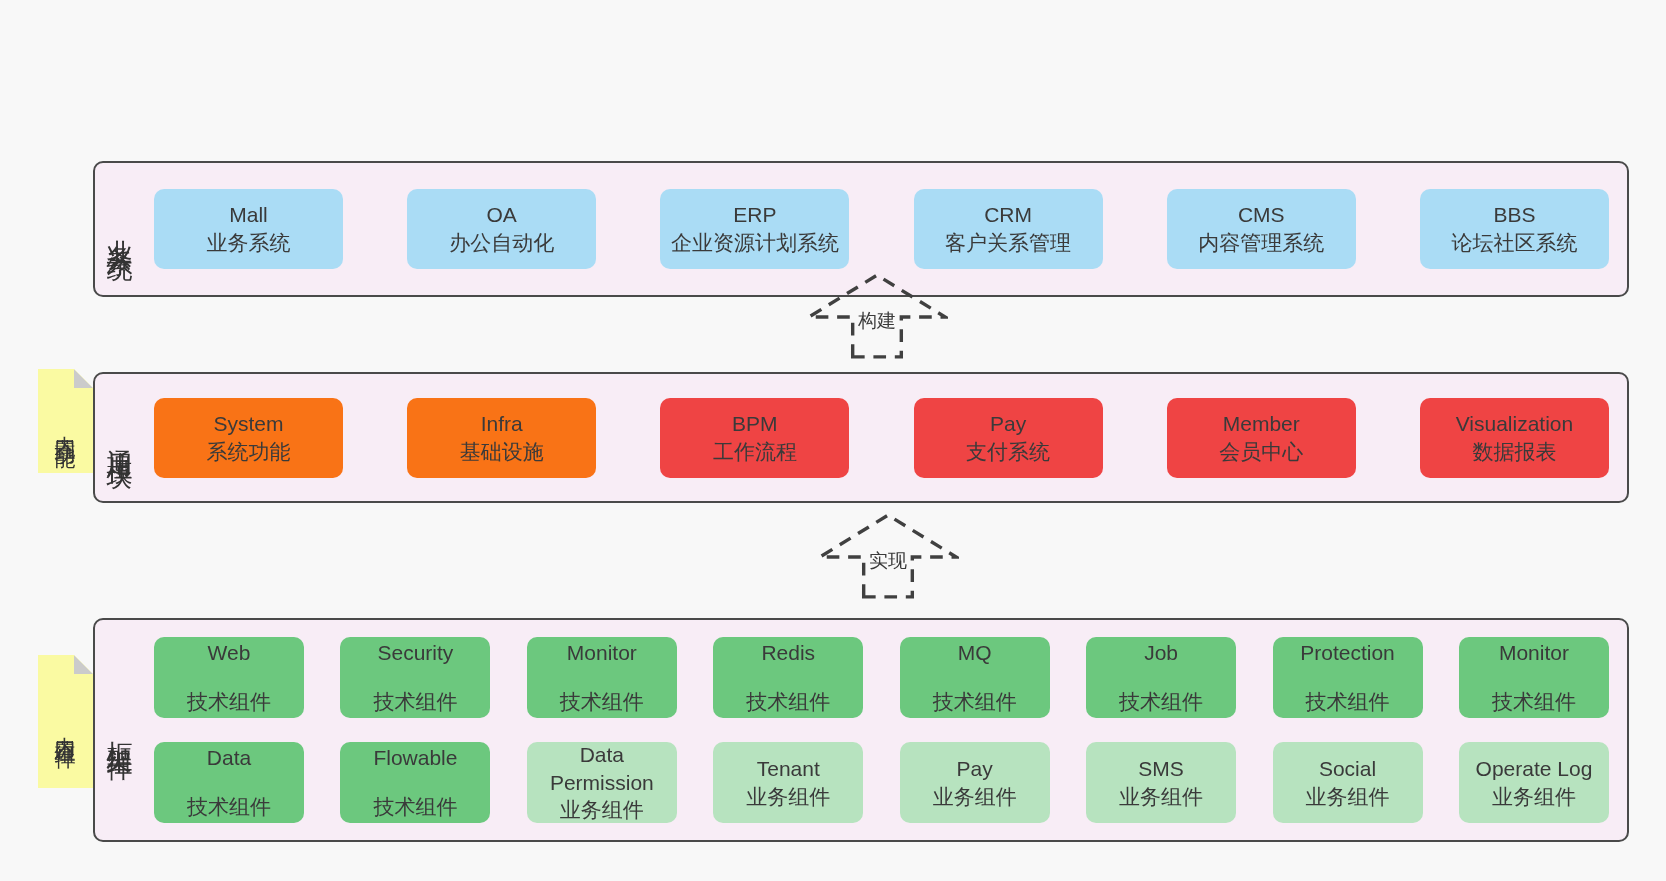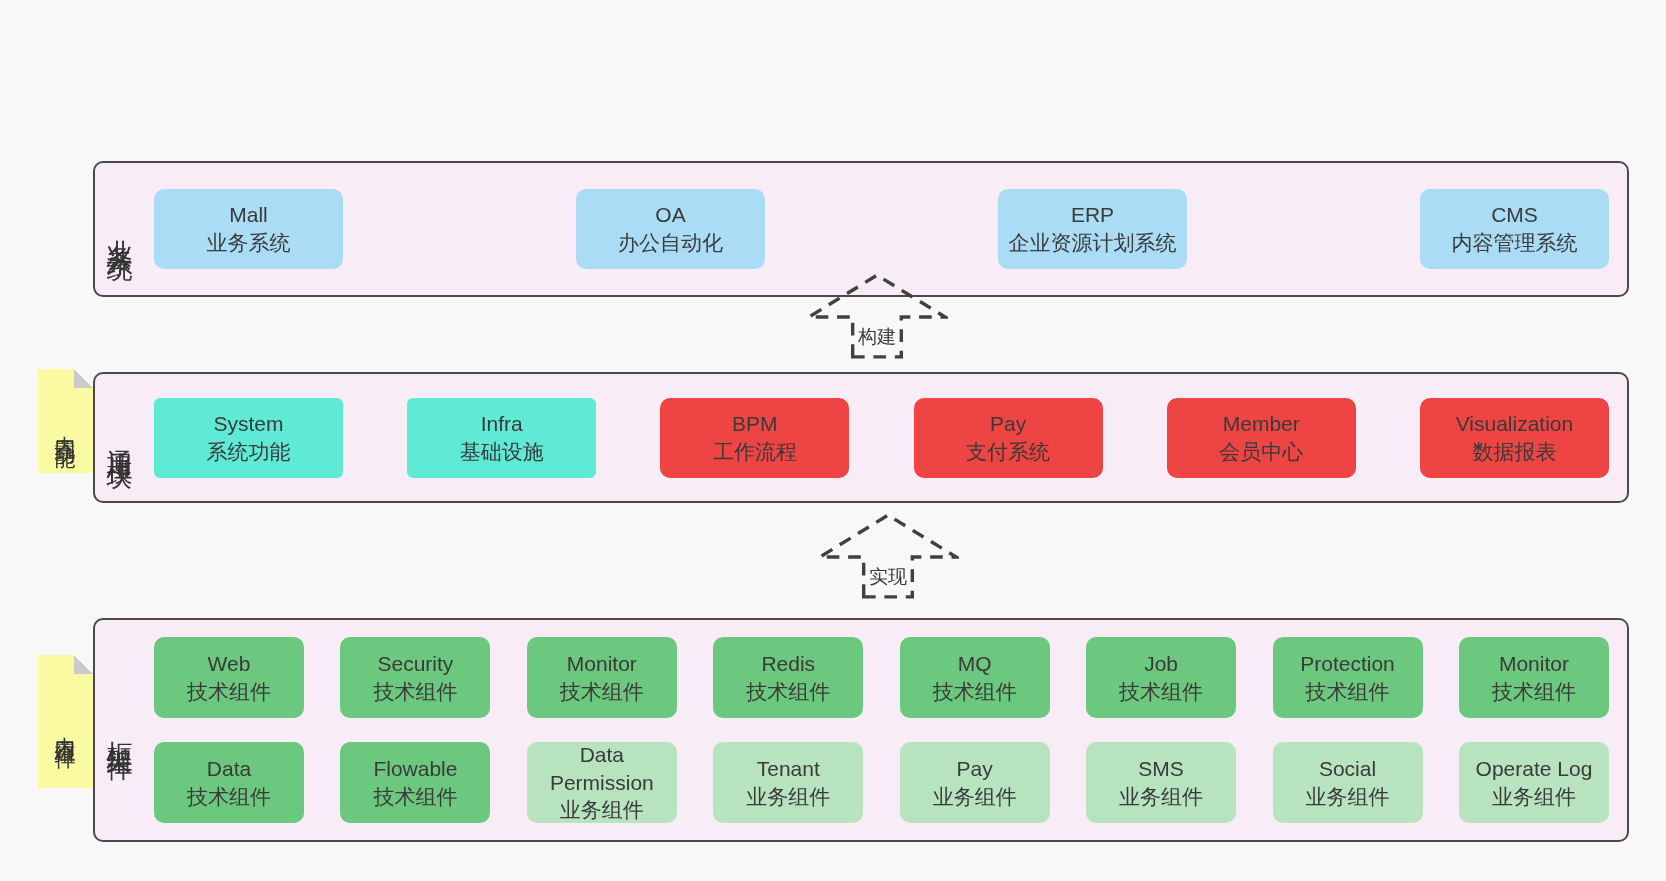--- a/index.html
+++ b/index.html
@@ -32,32 +32,32 @@
   .box{
     border-radius:10px;display:flex;flex-direction:column;
     justify-content:center;align-items:center;text-align:center;
     box-sizing:border-box;padding:2px 4px;
   }
   .layer-business .box,.layer-modules .box{width:189px;height:80px;}
   .layer-components .box{width:150px;height:81px;}
   .box-name,.box-subtitle{font-size:21px;line-height:1.32;color:#3a3a3a;}
 
   .box--blue{background:#aadcf5;}
-  .box--red{background:#5eead4;border-radius:6px;}
+  .box--red{background:#f97316;}
   .box--pink{background:#ef4444;}
-  .box--green{background:#6cc87e;}
+  .box--green{background:#6cc87e;justify-content:space-between;}
   .box--lightgreen{background:#b7e3bf;}
 
   
   .arrow{position:absolute;width:142px;height:88px;}
   .arrow-build{left:806px;top:272px;}
   .arrow-implement{left:817px;top:512px;font-family:Liberation Mono, monospace;}
   .arrow svg{display:block;width:142px;height:88px;}
   .arrow-label{
-    position:absolute;left:50%;top:52px;transform:translateX(-50%);
+    position:absolute;left:50%;top:36px;transform:translateX(-50%);
     background:#f8f8f8;padding:0 3px;font-size:19px;color:#3a3a3a;
     white-space:nowrap;
   }
 
   
   .sticky{
     position:absolute;left:38px;width:55px;background:#fafaa2;
     clip-path:polygon(0 0,calc(100% - 19px) 0,100% 19px,100% 100%,0 100%);
     display:flex;align-items:center;justify-content:center;
   }
@@ -88,22 +88,30 @@
   </div>
           <div class="box box--blue">
     <div class="box-name">OA</div>
     <div class="box-subtitle">办公自动化</div>
   </div>
           <div class="box box--blue">
     <div class="box-name">ERP</div>
     <div class="box-subtitle">企业资源计划系统</div>
   </div>
           <div class="box box--blue">
+    <div class="box-name">CRM</div>
+    <div class="box-subtitle">客户关系管理</div>
+  </div>
+          <div class="box box--blue">
     <div class="box-name">CMS</div>
     <div class="box-subtitle">内容管理系统</div>
+  </div>
+          <div class="box box--blue">
+    <div class="box-name">BBS</div>
+    <div class="box-subtitle">论坛社区系统</div>
   </div>
         </div>
     </div>
   </section>
 
   <div class="arrow arrow-build">
     <svg viewBox="0 0 146 90" aria-hidden="true">
       <path d="M48 87 L48 46 L3 46 L73 3 L143 46 L98 46 L98 87 Z" fill="none" stroke="#404040" stroke-width="3.5" stroke-dasharray="13 9"></path>
     </svg>
     <span class="arrow-label">构建</span>

